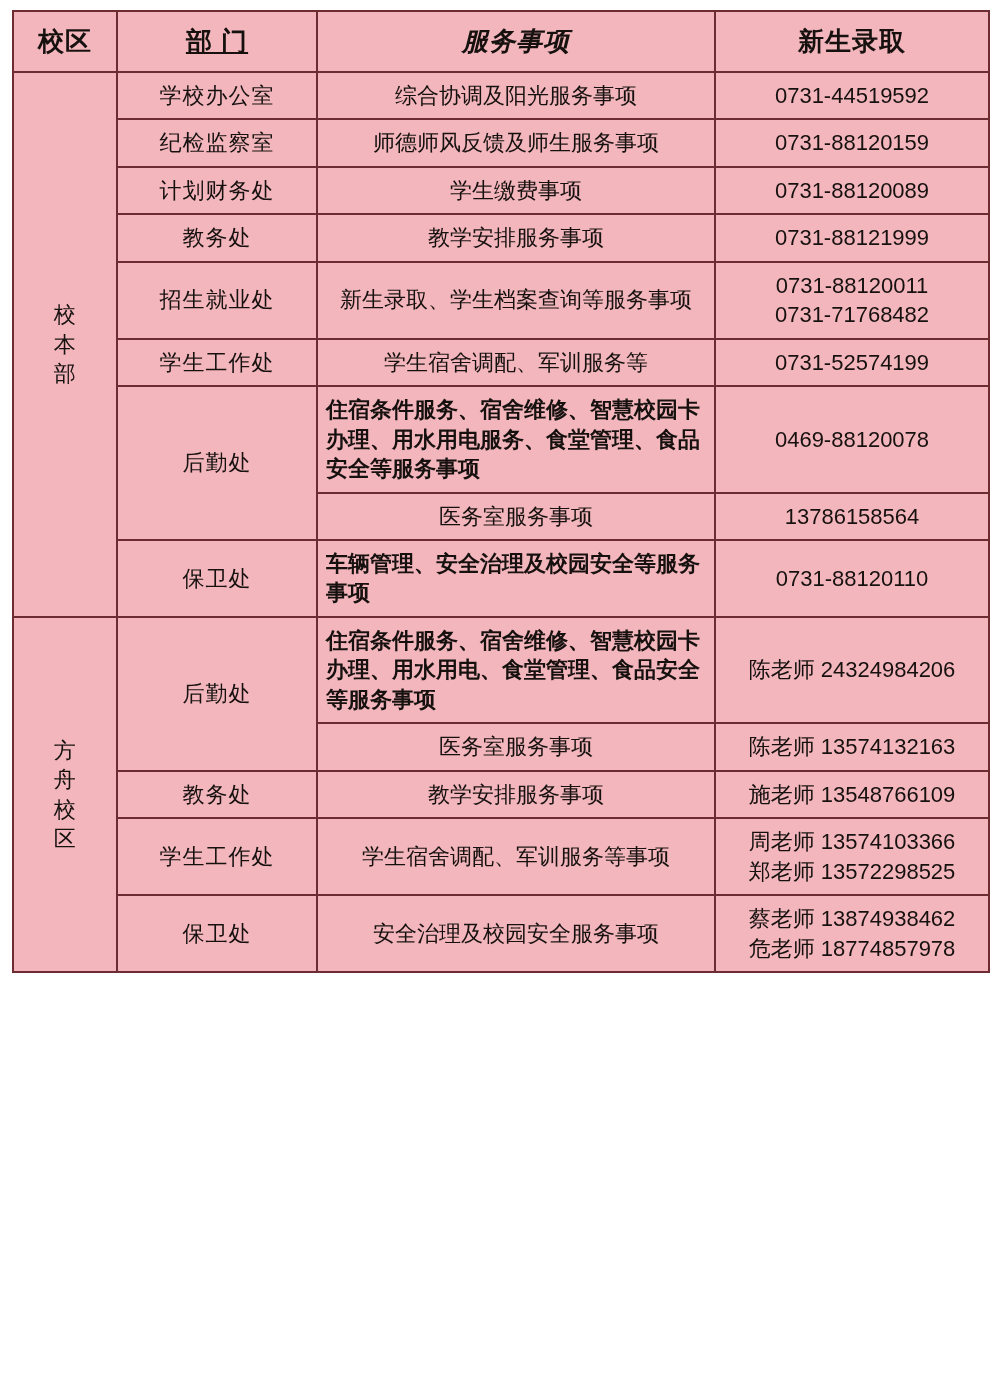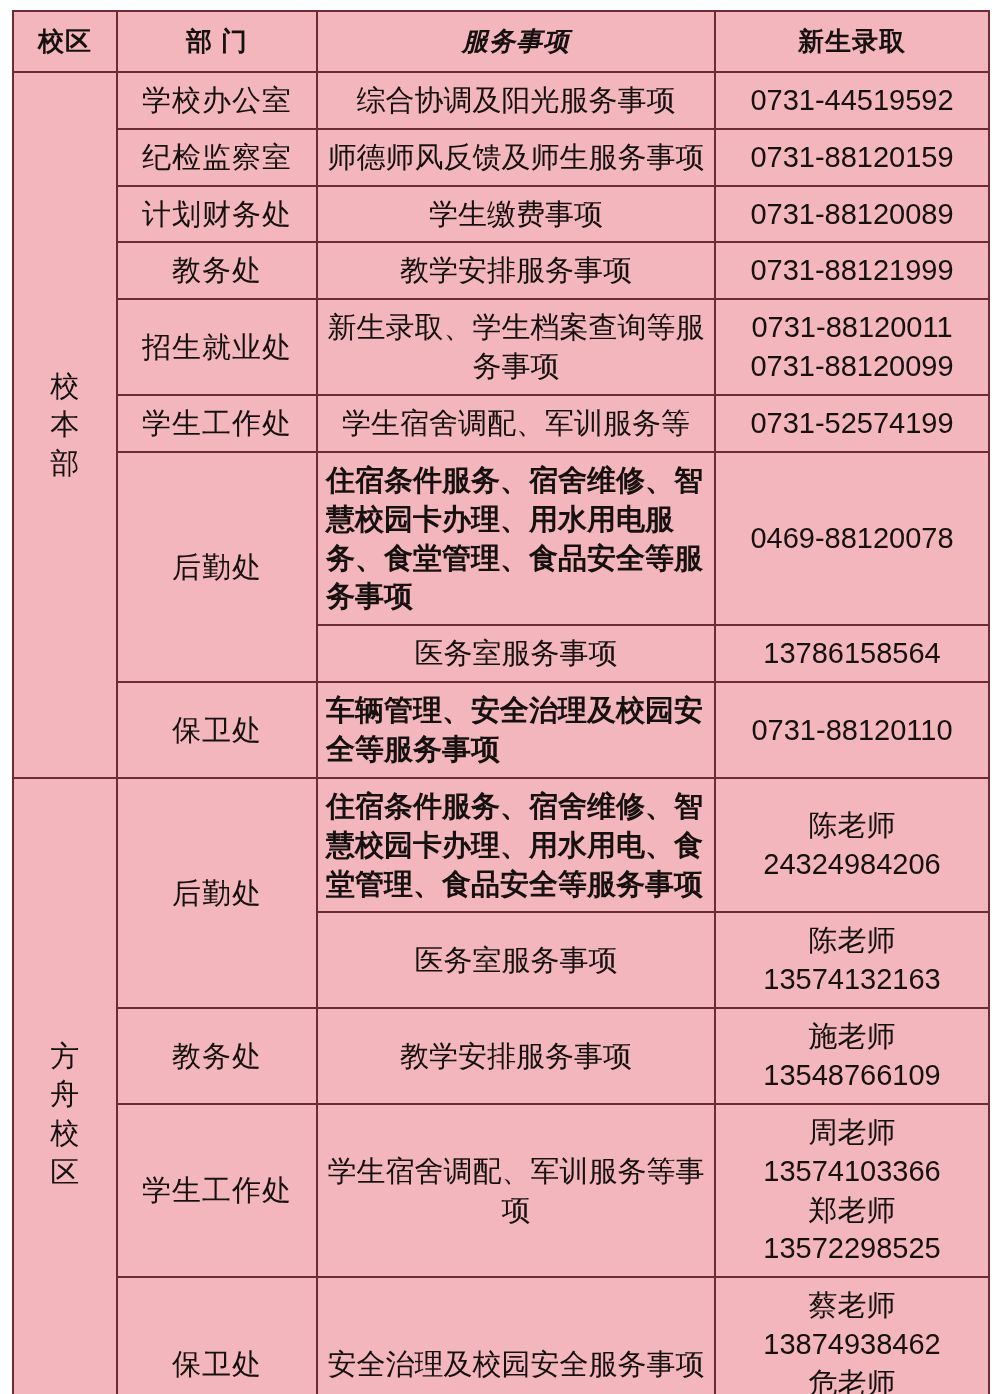--- a/index.html
+++ b/index.html
@@ -28,21 +28,21 @@
     margin: 0;
   }
   table.service-table td,
   table.service-table th {
     border: 2px solid #6d2b32;
     background: #f3b6bd;
     color: #16110f;
     text-align: center;
     vertical-align: middle;
     padding: 8px 8px;
-    font-size: 29px;
+    font-size: 22px;
     line-height: 1.34;
     font-weight: normal;
     word-break: break-word;
   }
   table.service-table thead th {
     font-weight: bold;
     font-size: 26px;
     padding: 12px 6px;
     letter-spacing: 1px;
   }
@@ -73,21 +73,21 @@
     text-align: left;
     font-weight: bold;
   }
   td.phone-cell {
     font-size: 25px;
   }
   td.phone-cell .line {
     display: block;
   }
   .hdr-campus { letter-spacing: 2px; }
-  .hdr-dept { letter-spacing: 10px; padding-left: 10px; }
+  .hdr-dept { letter-spacing: 10px; padding-left: 10px; text-decoration: underline; }
   .hdr-item { letter-spacing: 2px; font-style: italic; }
   .hdr-phone { letter-spacing: 2px; }
 </style>
 </head>
 <body>
 
 <div class="page">
   <table class="service-table">
     <colgroup>
       <col class="col-campus">
@@ -135,21 +135,21 @@
           <td class="item-cell">教学安排服务事项</td>
           <td class="phone-cell">
             <span class="line">0731-88121999</span>
           </td>
         </tr>
         <tr>
           <td class="dept-cell">招生就业处</td>
           <td class="item-cell">新生录取、学生档案查询等服务事项</td>
           <td class="phone-cell">
             <span class="line">0731-88120011</span>
-            <span class="line">0731-88120099</span>
+            <span class="line">0731-71768482</span>
           </td>
         </tr>
         <tr>
           <td class="dept-cell">学生工作处</td>
           <td class="item-cell">学生宿舍调配、军训服务等</td>
           <td class="phone-cell">
             <span class="line">0731-52574199</span>
           </td>
         </tr>
         <tr>

